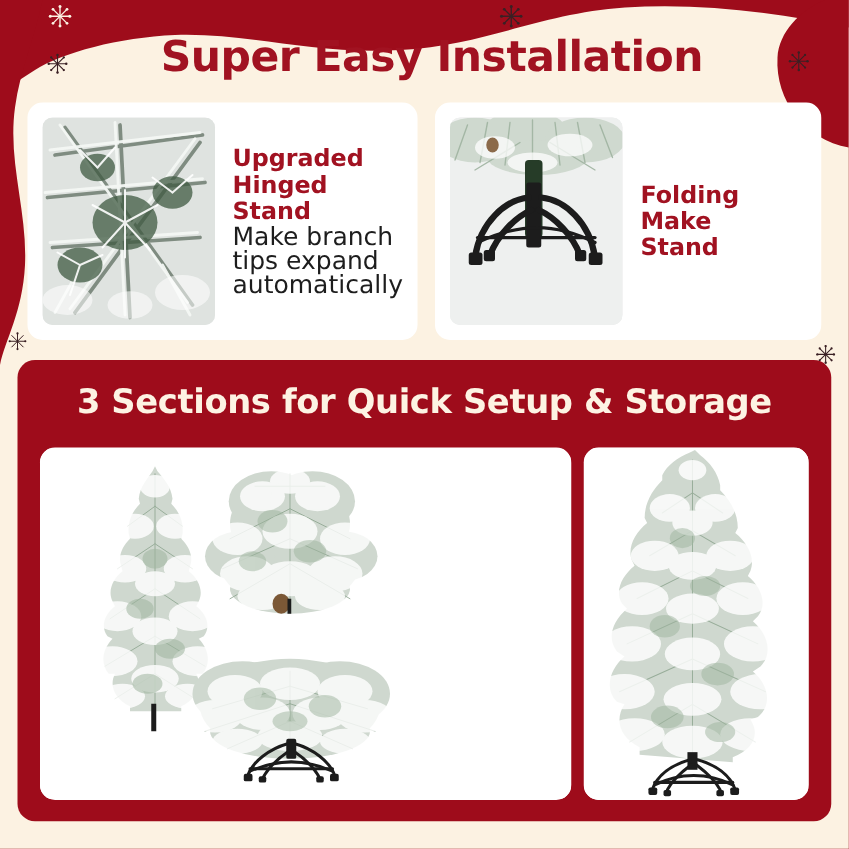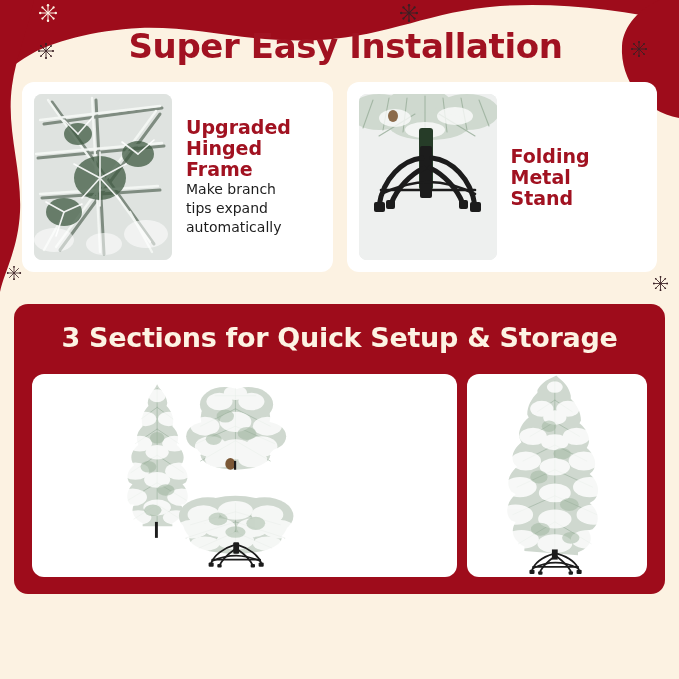--- a/index.html
+++ b/index.html
@@ -42,28 +42,28 @@
     width:138px;height:166px;flex:0 0 138px;border-radius:8px;
     overflow:hidden;position:relative;background:#e9eaea;
   }
   .feat-text{margin-left:14px;flex:1;}
   .feat-head{
     color:#A11221;font-weight:bold;font-size:19px;line-height:21px;
     font-family:"DejaVu Sans", sans-serif;
     white-space:pre-line;
   }
   .feat-sub{
-    color:#1d1d1d;font-size:14px;line-height:19px;
+    color:#1d1d1d;font-size:20px;line-height:19px;
     font-family:"DejaVu Sans", sans-serif;
     white-space:pre-line;
   }
 
   
   .panel{
-    position:absolute;left:14px;top:304px;width:651px;height:290px;
+    position:absolute;left:14px;top:288px;width:651px;height:369px;
     background:#9E0C1B;border-radius:14px;box-sizing:border-box;
   }
   .panel-title{
     position:absolute;left:0;right:0;top:18px;text-align:center;
     color:#FDF3E3;font-size:27px;font-weight:bold;letter-spacing:-0.3px;
     font-family:"DejaVu Sans", sans-serif;
   }
   .panel-cards{
     position:absolute;left:18px;top:70px;right:18px;bottom:17px;
     display:flex;gap:10px;
@@ -264,21 +264,21 @@
           <g fill="#ffffff" opacity="0.55">
             <ellipse cx="20" cy="146" rx="20" ry="12"></ellipse>
             <ellipse cx="112" cy="140" rx="22" ry="14"></ellipse>
             <ellipse cx="70" cy="150" rx="18" ry="11"></ellipse>
           </g>
         </svg>
       </div>
       <div class="feat-text">
         <div class="feat-head">Upgraded
 Hinged
-Frame</div>
+Stand</div>
         <div class="feat-sub">Make branch
 tips expand
 automatically</div>
       </div>
     </div>
 
     <div class="feature-card">
       <div class="feat-thumb">
         <svg class="tree-svg" viewBox="0 0 138 166" preserveAspectRatio="xMidYMid slice">
           <rect width="138" height="166" fill="#eef0ef"></rect>
@@ -324,21 +324,21 @@
           <g fill="#1c1c1c">
             <rect x="15" y="108" width="11" height="10" rx="2"></rect>
             <rect x="111" y="108" width="11" height="10" rx="2"></rect>
             <rect x="27" y="106" width="9" height="9" rx="2"></rect>
             <rect x="100" y="106" width="9" height="9" rx="2"></rect>
           </g>
         </svg>
       </div>
       <div class="feat-text">
         <div class="feat-head">Folding
-Metal
+Make
 Stand</div>
       </div>
     </div>
   </div>
 
   <div class="panel">
     <div class="panel-title">3 Sections for Quick Setup &amp; Storage</div>
 
     <div class="panel-cards">
 

